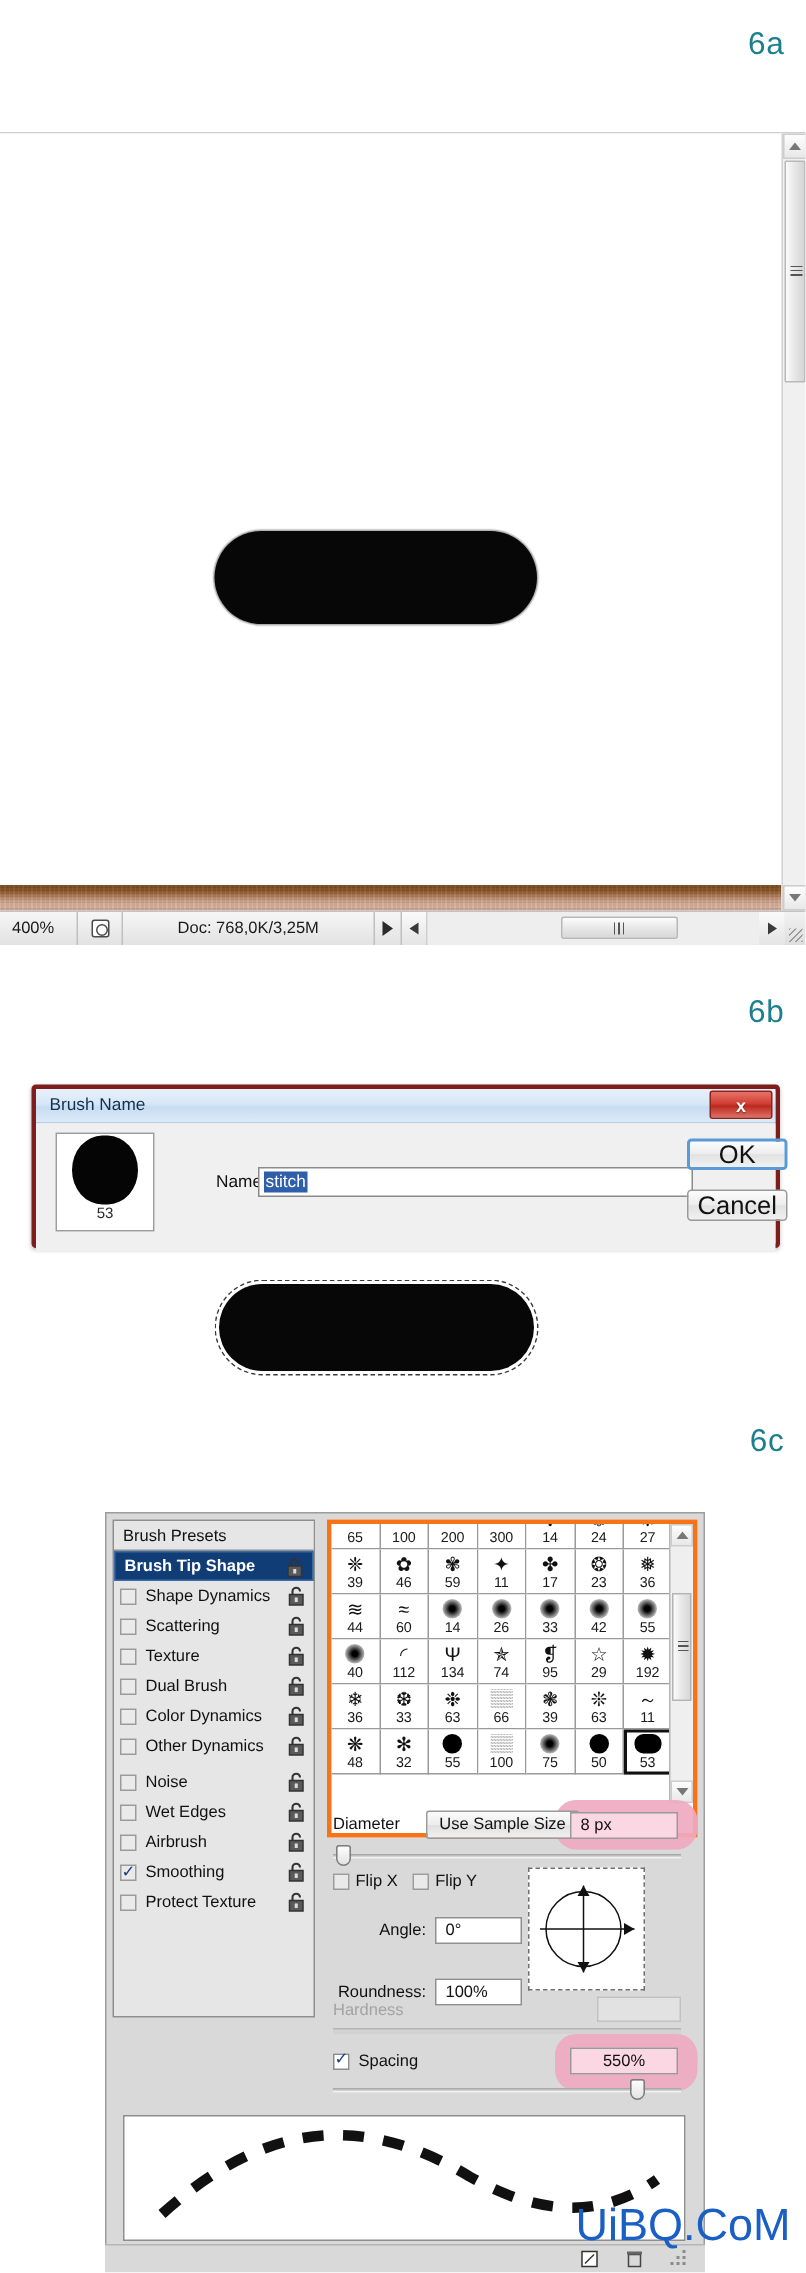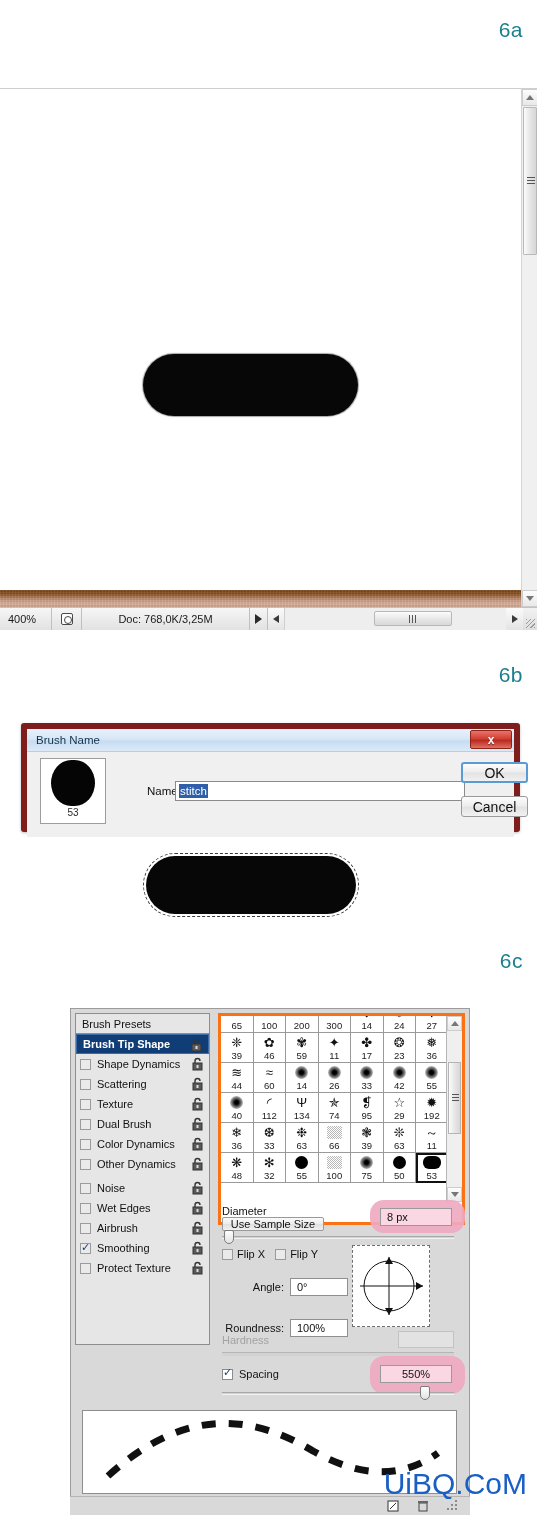--- a/index.html
+++ b/index.html
@@ -150,21 +150,21 @@
     position:relative;background:#fff;
   }
   .proxy-ico::after{content:"";position:absolute;left:2px;top:2px;width:6px;height:6px;border:1px solid #4a4a4a;border-radius:50%;}
 
   
   #panel-6b {
     position: absolute;
     left: 21px; top: 723px;
     width: 499px; height: 109px;
     background: #f0f0f0;
-    border: 6px solid #7f1d1d;
+    border: 3px solid #7f1d1d;
     border-radius: 3px;
     box-shadow: 0 1px 3px rgba(0,0,0,0.25);
   }
   #titlebar-6b {
     height: 23px;
     background: linear-gradient(to bottom,#e8f1fb 0%, #d7e7f7 45%, #c7dcf2 55%, #dceaf8 100%);
     border-bottom: 1px solid #b6cfe4;
     display: flex; align-items: center;
     padding-left: 9px;
     font-size: 11.5px; color: #12314d;
@@ -216,21 +216,21 @@
     font-size: 11.5px;
     display: flex; align-items: center;
     padding-left: 3px;
   }
   #name-input-6b .sel {
     background: #2f5fa8; color: #ffffff; padding: 1px 1px;
   }
   #ok-btn-6b, #cancel-btn-6b {
     position: absolute; left: 434px;
     width: 67px; height: 21px;
-    font-size: 14px; color: #111;
+    font-size: 17px; color: #111;
     display:flex;align-items:center;justify-content:center;
     background: linear-gradient(to bottom,#fcfcfc,#ededed 48%,#e2e2e2 52%,#f1f1f1);
     border: 1px solid #9a9a9a;
     border-radius: 3px;
   }
   #ok-btn-6b { top: 10px; border: 2px solid #5b9bd5; }
   #cancel-btn-6b { top: 44px; }
 
   
   #blob-6b-wrap { position: absolute; left: 0; top: 843px; width: 537px; height: 86px; }
@@ -333,22 +333,22 @@
     background: linear-gradient(to right,#fcfcfc,#e7e7e7,#d7d7d7);
     border: 1px solid #b4b4b4;
   }
   #grid-thumb .grip { position:absolute;left:3px;top:50%;margin-top:-4px;width:7px;height:8px;
     background:repeating-linear-gradient(to bottom,#555 0 1px,transparent 1px 3px);}
 
   
   #diam-row {
     position: absolute; left: 148px; top: 198px;
     width: 247px; height: 22px;
-    display: flex; align-items: flex-start;
-    font-size: 11px; color: #111; flex-direction: column;
+    display: flex; align-items: center;
+    font-size: 11px; color: #111;
   }
   #diam-label { width: 62px; }
   #use-sample-btn {
     width: 102px; height: 19px;
     background: linear-gradient(to bottom,#fbfbfb,#ececec 50%,#e0e0e0 51%,#f0f0f0);
     border: 1px solid #9a9a9a;
     border-radius: 2px;
     display:flex;align-items:center;justify-content:center;
     font-size: 11px;
   }

